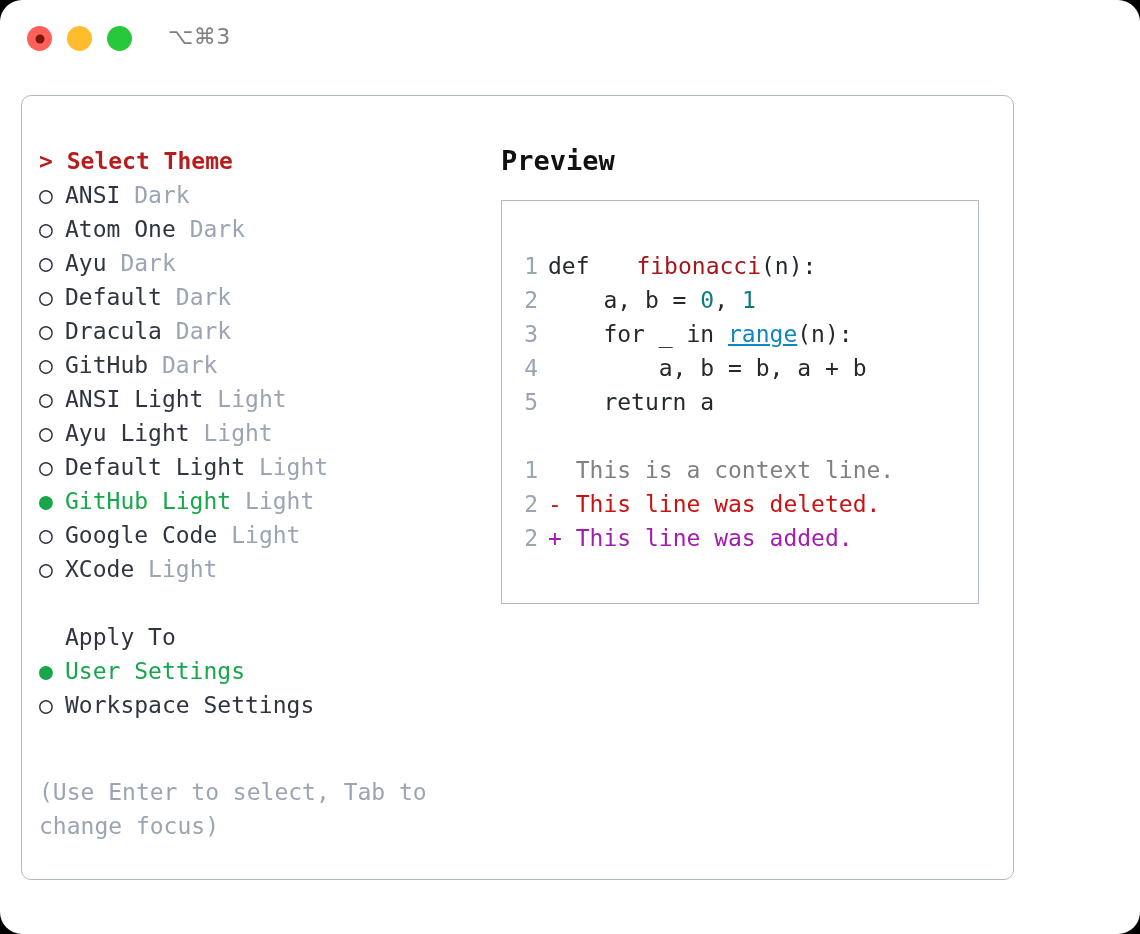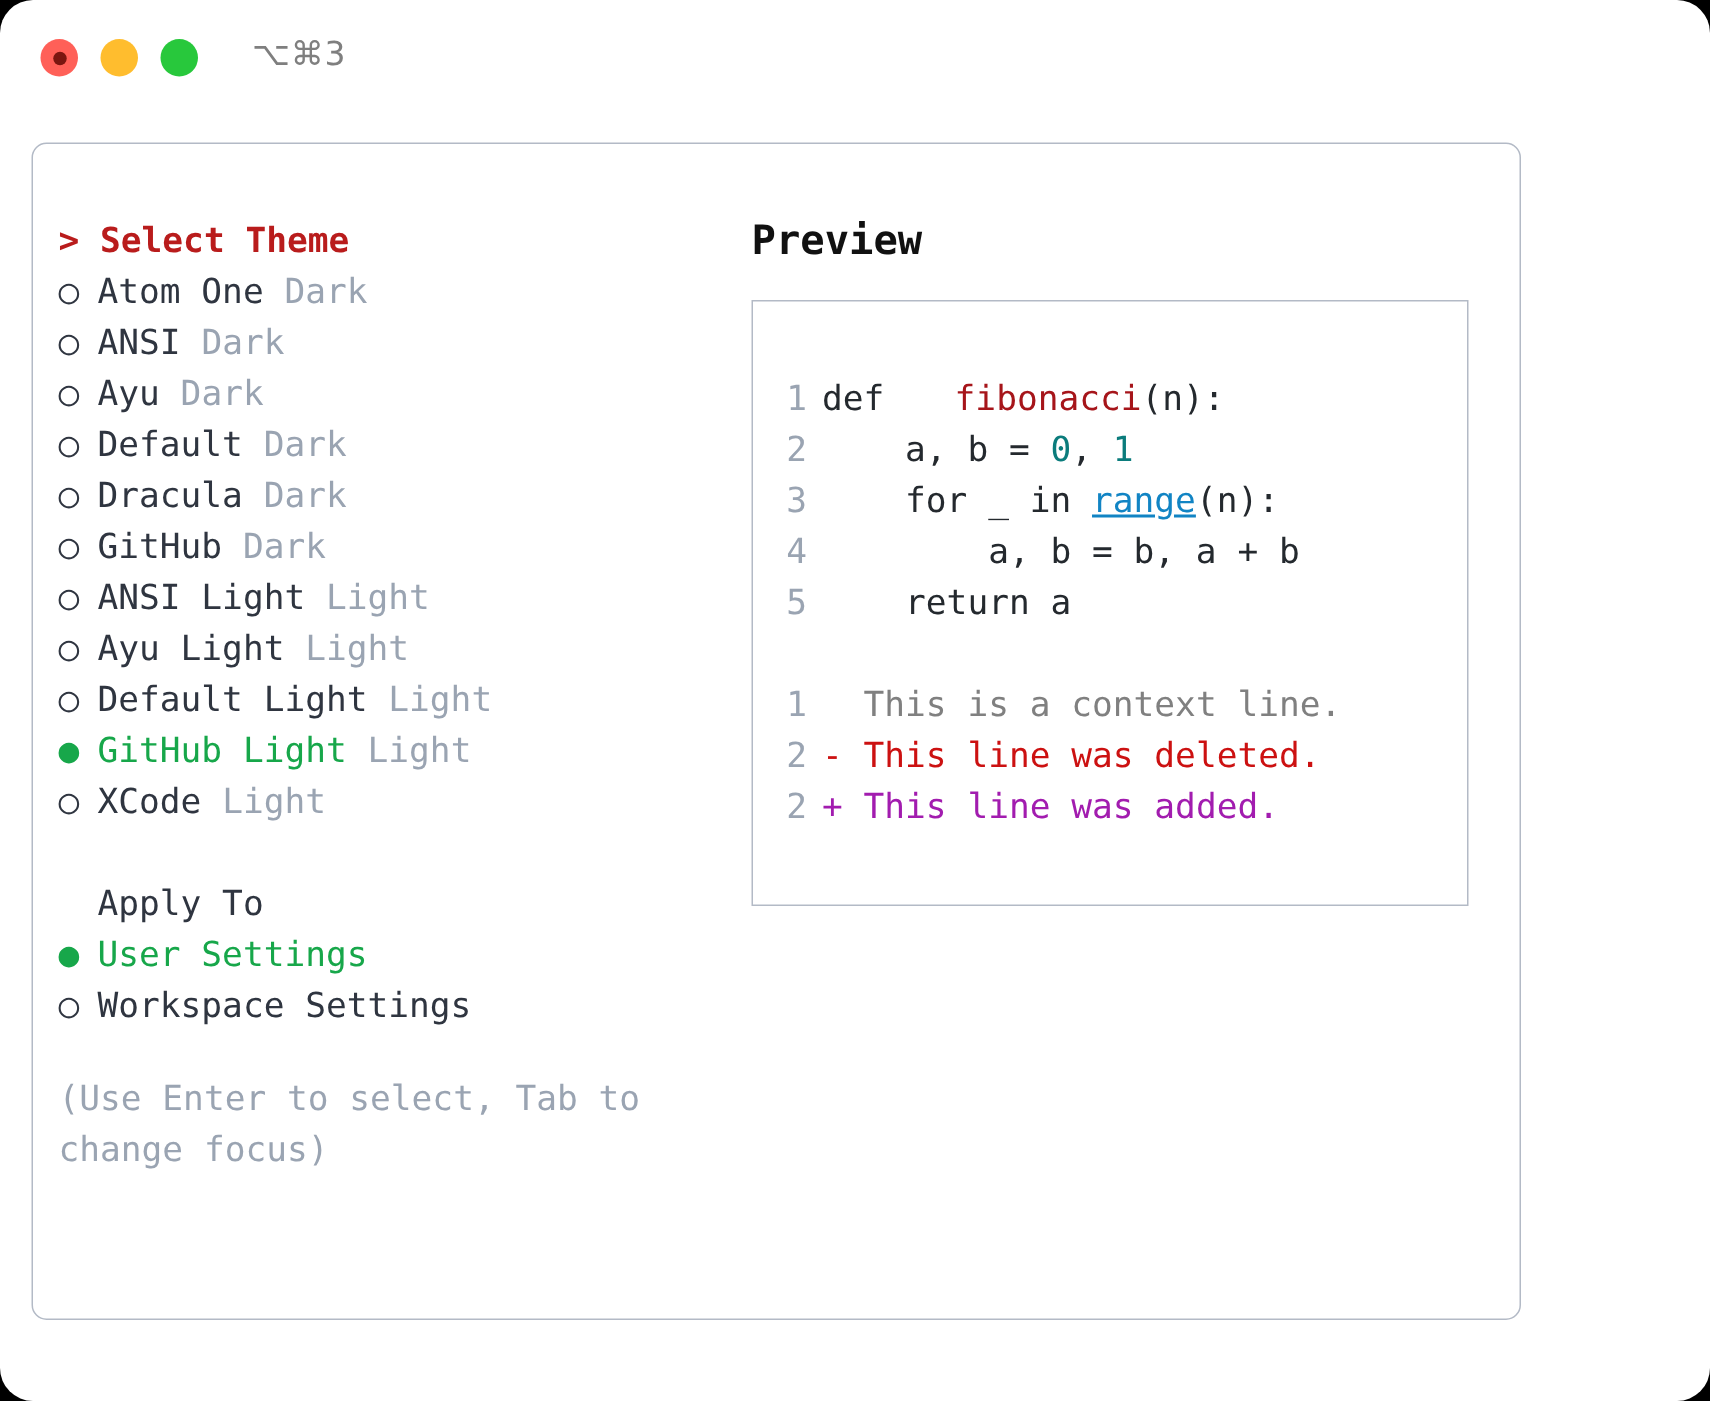--- a/index.html
+++ b/index.html
@@ -110,21 +110,21 @@
     font-size: 23px;
     line-height: 34px;
     color: #2f3540;
     white-space: pre;
     padding-left: 26px;
   }
 
   .spacer-sm { height: 34px; }
 
   #hint {
-    margin-top: 28px;
+    margin-top: 53px;
     font-size: 23px;
     line-height: 34px;
     color: #9aa4b2;
     width: 410px;
   }
 
   
   #right-pane {
     position: absolute;
     left: 479px;
@@ -191,30 +191,31 @@
     <div id="window-shortcut">⌥⌘3</div>
   </div>
 
   <div id="card">
 
     <div id="left-pane">
 
       <div class="section-header">&gt; Select Theme</div>
 
       <div id="theme-list">
+          <div class="opt-row"><span class="opt-marker">○</span><span class="opt-label">ANSI</span> <span class="opt-variant">Dark</span></div>
           <div class="opt-row"><span class="opt-marker">○</span><span class="opt-label">Atom One</span> <span class="opt-variant">Dark</span></div>
-          <div class="opt-row"><span class="opt-marker">○</span><span class="opt-label">ANSI</span> <span class="opt-variant">Dark</span></div>
           <div class="opt-row"><span class="opt-marker">○</span><span class="opt-label">Ayu</span> <span class="opt-variant">Dark</span></div>
           <div class="opt-row"><span class="opt-marker">○</span><span class="opt-label">Default</span> <span class="opt-variant">Dark</span></div>
           <div class="opt-row"><span class="opt-marker">○</span><span class="opt-label">Dracula</span> <span class="opt-variant">Dark</span></div>
           <div class="opt-row"><span class="opt-marker">○</span><span class="opt-label">GitHub</span> <span class="opt-variant">Dark</span></div>
           <div class="opt-row"><span class="opt-marker">○</span><span class="opt-label">ANSI Light</span> <span class="opt-variant">Light</span></div>
           <div class="opt-row"><span class="opt-marker">○</span><span class="opt-label">Ayu Light</span> <span class="opt-variant">Light</span></div>
           <div class="opt-row"><span class="opt-marker">○</span><span class="opt-label">Default Light</span> <span class="opt-variant">Light</span></div>
           <div class="opt-row selected"><span class="opt-marker">●</span><span class="opt-label">GitHub Light</span> <span class="opt-variant">Light</span></div>
+          <div class="opt-row"><span class="opt-marker">○</span><span class="opt-label">Google Code</span> <span class="opt-variant">Light</span></div>
           <div class="opt-row"><span class="opt-marker">○</span><span class="opt-label">XCode</span> <span class="opt-variant">Light</span></div>
         </div>
 
       <div class="spacer-sm"></div>
 
       <div class="apply-header">Apply To</div>
 
       <div id="apply-list">
           <div class="opt-row selected"><span class="opt-marker">●</span><span class="opt-label">User Settings</span></div>
           <div class="opt-row"><span class="opt-marker">○</span><span class="opt-label">Workspace Settings</span></div>

